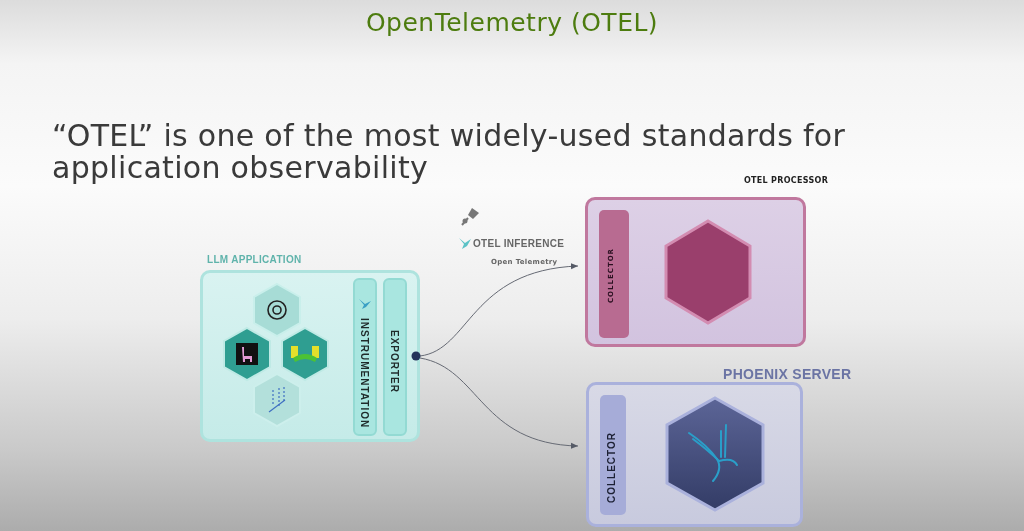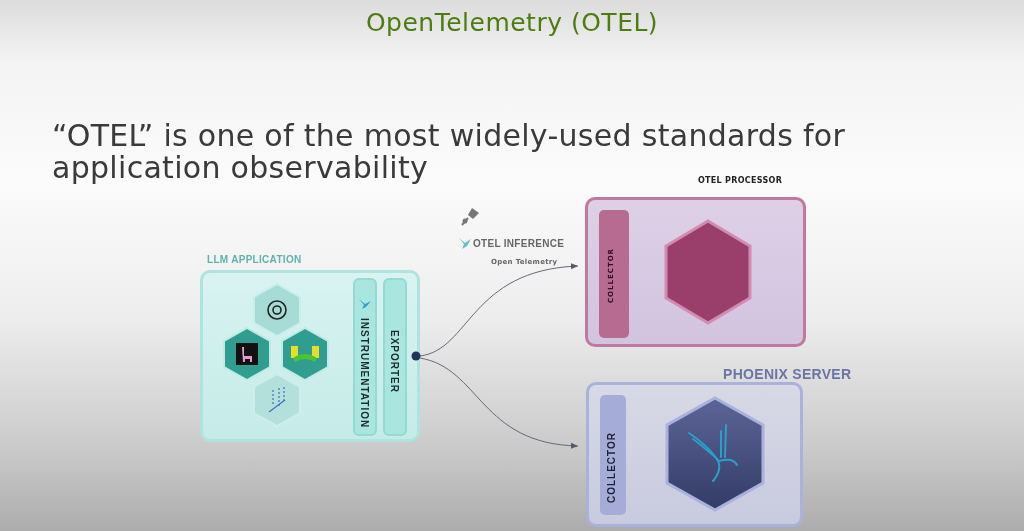--- a/index.html
+++ b/index.html
@@ -120,21 +120,21 @@
   <defs>
     <marker id="arr" markerWidth="8" markerHeight="8" refX="7" refY="4" orient="auto">
       <path d="M0,1 L7,4 L0,7 Z" fill="#555a66"></path>
     </marker>
   </defs>
   <path d="M420,356 C470,350 470,270 578,266" fill="none" stroke="#666a74" stroke-width="1" marker-end="url(#arr)"></path>
   <path d="M420,358 C480,368 480,444 578,446" fill="none" stroke="#666a74" stroke-width="1" marker-end="url(#arr)"></path>
   <circle cx="416" cy="356" r="4.5" fill="#23325a"></circle>
 </svg>
 
-<div class="label" style="left:698px; top:176px; color:#222; font-size:8px;">OTEL PROCESSOR</div>
+<div class="label" style="left:744px; top:176px; color:#222; font-size:8px;">OTEL PROCESSOR</div>
 <div class="otel-box"></div>
 <div class="otel-collector"></div>
 <div class="vtext" style="left:607px; top:248px; transform:rotate(180deg); font-family:'DejaVu Sans',sans-serif; font-size:7px; color:#2a1020;">COLLECTOR</div>
 <svg style="position:absolute;left:663px;top:218px" width="90" height="108" viewBox="0 0 90 108">
   <polygon points="45,3 87,28 87,80 45,105 3,80 3,28" fill="#9a3f6c" stroke="#d38cb1" stroke-width="3"></polygon>
 </svg>
 
 <div class="label condensed" style="left:723px; top:366px; color:#6b74a4; font-size:14px;">PHOENIX SERVER</div>
 <div class="phx-box"></div>
 <div class="phx-collector"></div>

